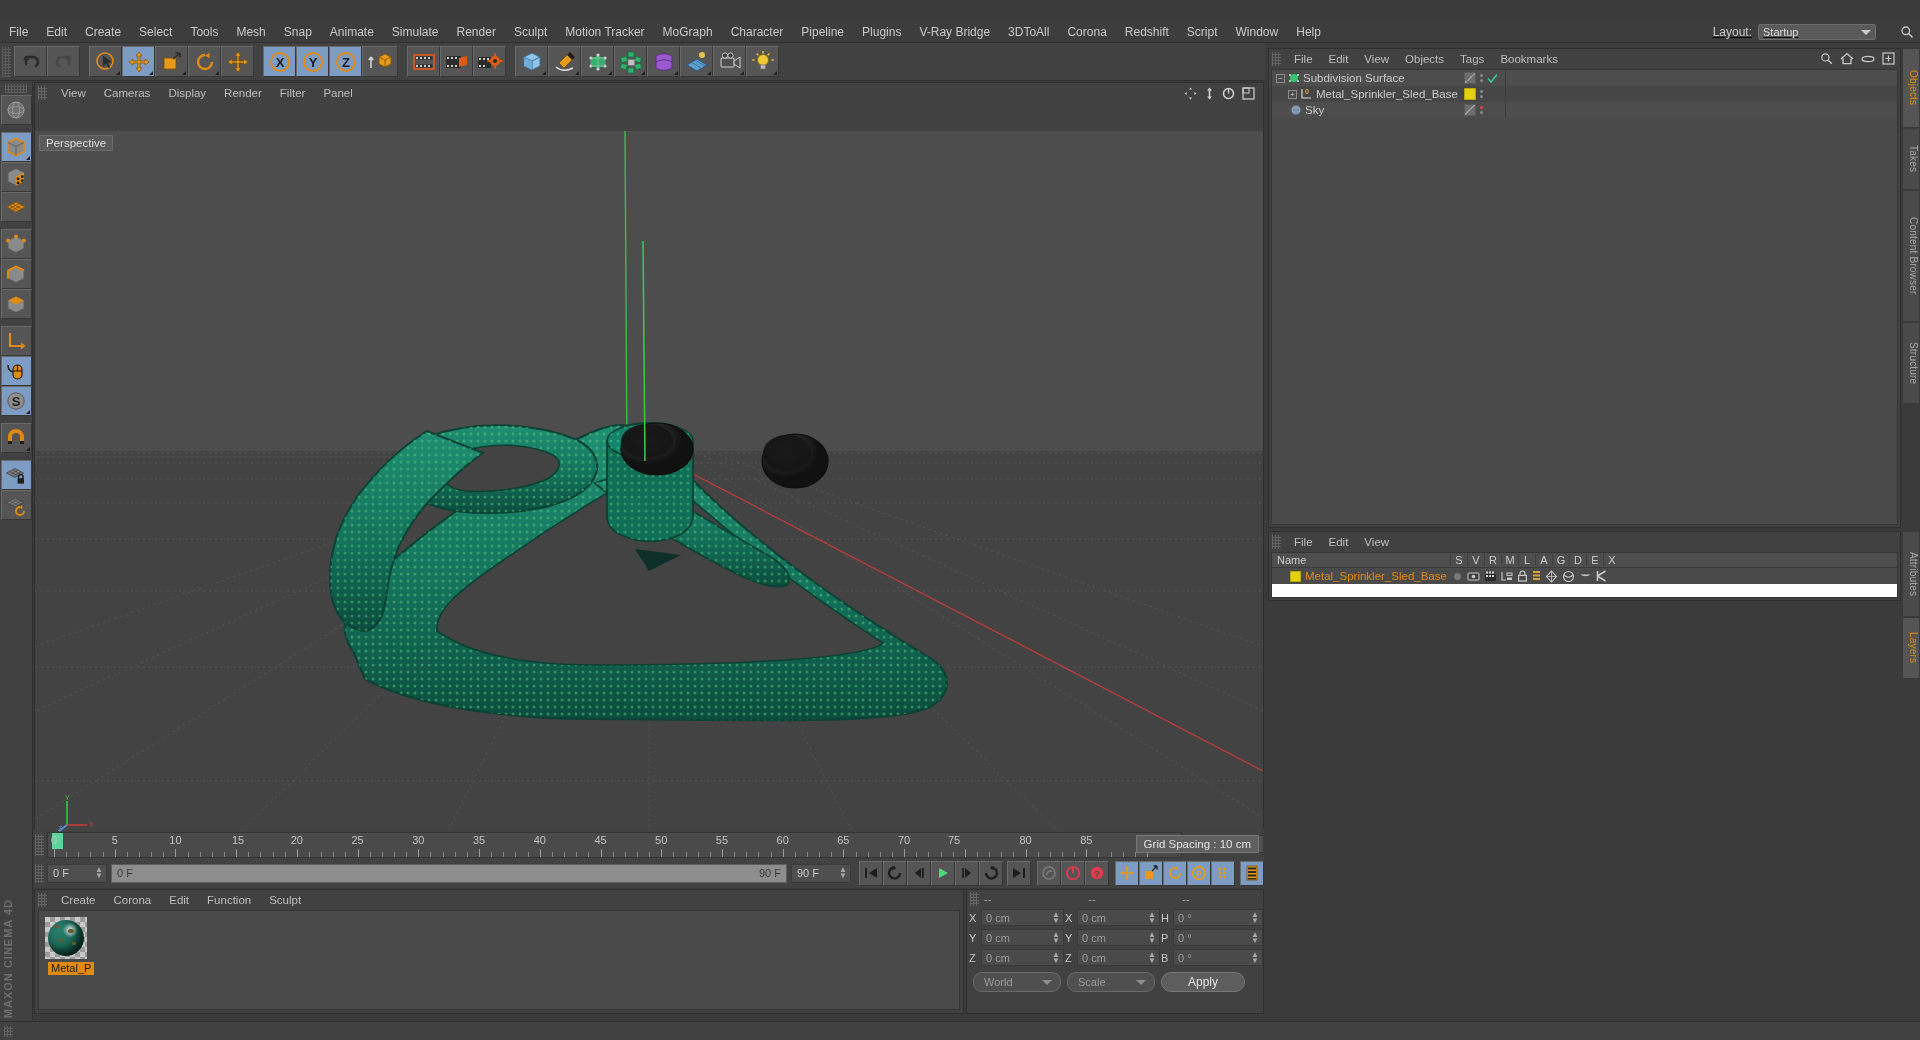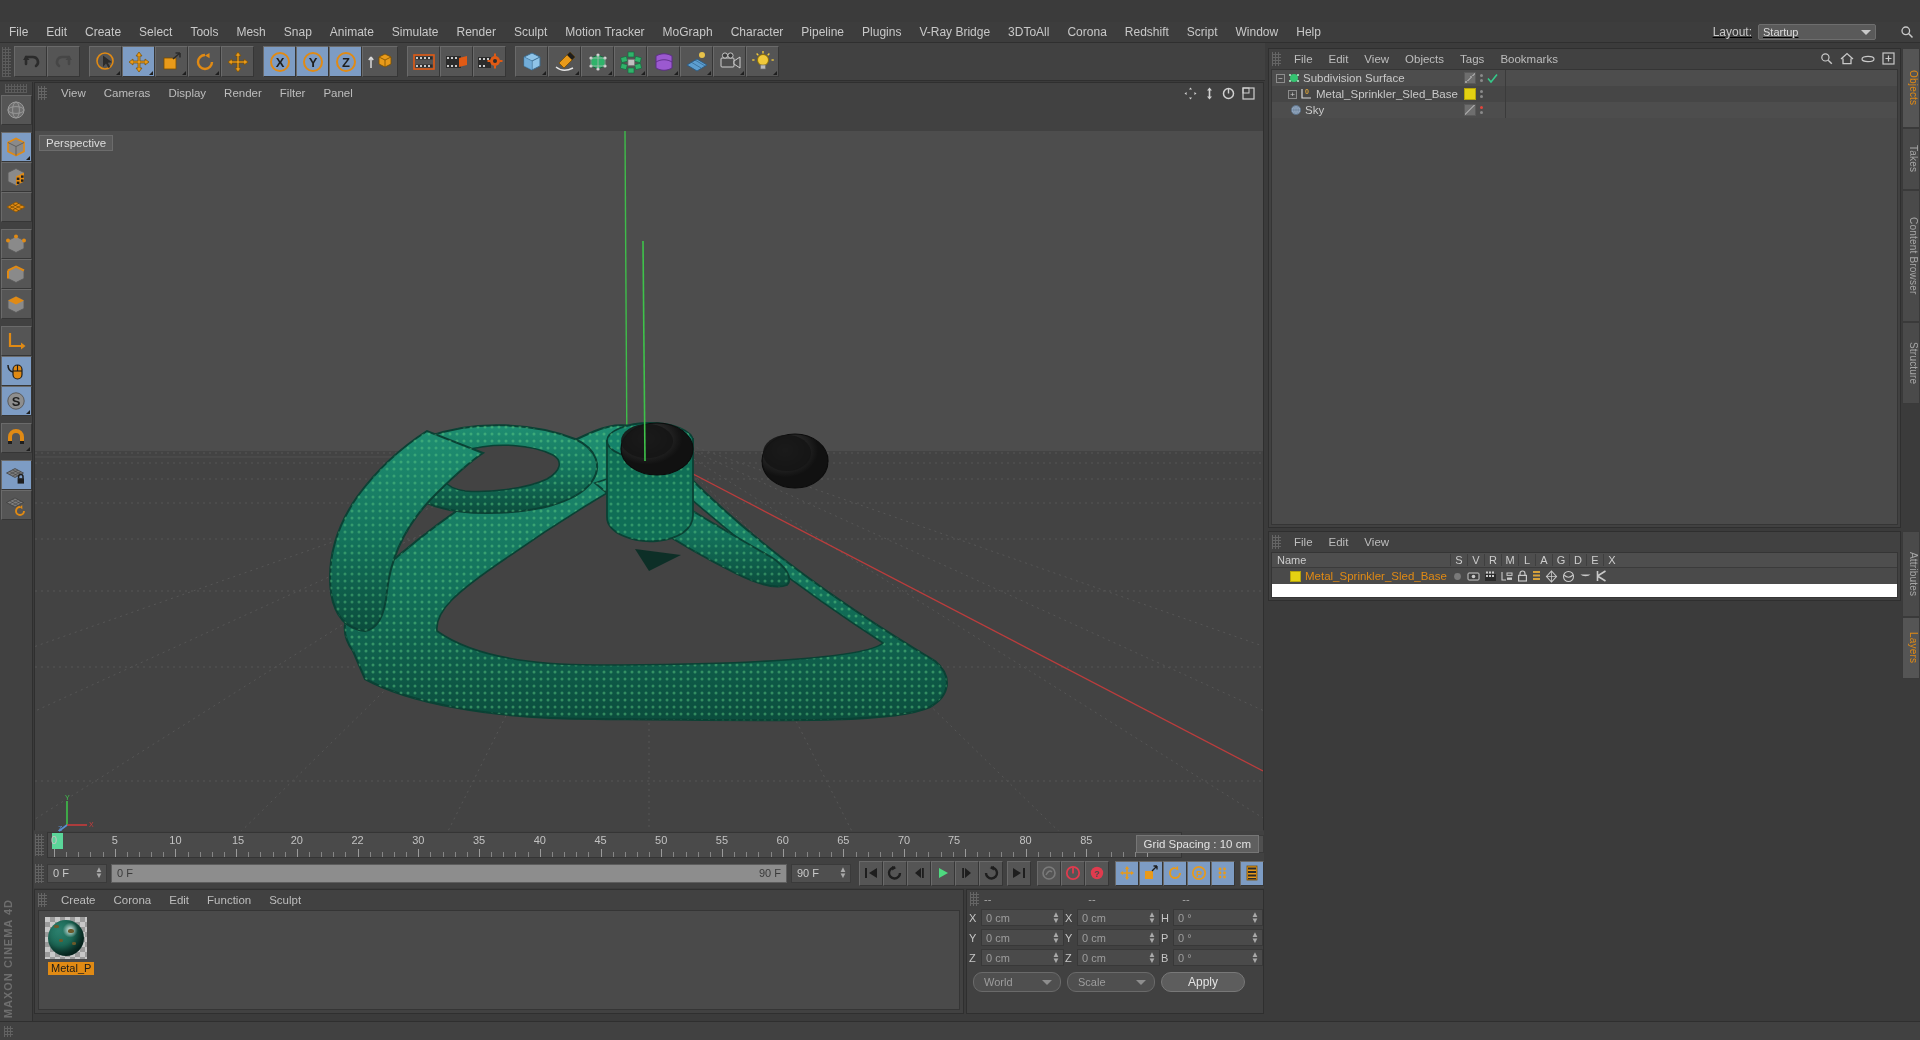--- a/index.html
+++ b/index.html
@@ -904,21 +904,21 @@
             <div class="tick-label" style="left: 6px;">0</div>
             <div class="tick-major" style="left: 6px;"></div>
             <div class="tick-label" style="left: 66.7222px;">5</div>
             <div class="tick-major" style="left: 66.7222px;"></div>
             <div class="tick-label" style="left: 127.444px;">10</div>
             <div class="tick-major" style="left: 127.444px;"></div>
             <div class="tick-label" style="left: 190px;">15</div>
             <div class="tick-major" style="left: 188.167px;"></div>
             <div class="tick-label" style="left: 248.889px;">20</div>
             <div class="tick-major" style="left: 248.889px;"></div>
-            <div class="tick-label" style="left: 309.611px;">22</div>
+            <div class="tick-label" style="left: 309.611px;">25</div>
             <div class="tick-major" style="left: 309.611px;"></div>
             <div class="tick-label" style="left: 370.333px;">30</div>
             <div class="tick-major" style="left: 370.333px;"></div>
             <div class="tick-label" style="left: 431.056px;">35</div>
             <div class="tick-major" style="left: 431.056px;"></div>
             <div class="tick-label" style="left: 491.778px;">40</div>
             <div class="tick-major" style="left: 491.778px;"></div>
             <div class="tick-label" style="left: 552.5px;">45</div>
             <div class="tick-major" style="left: 552.5px;"></div>
             <div class="tick-label" style="left: 613.222px;">50</div>

